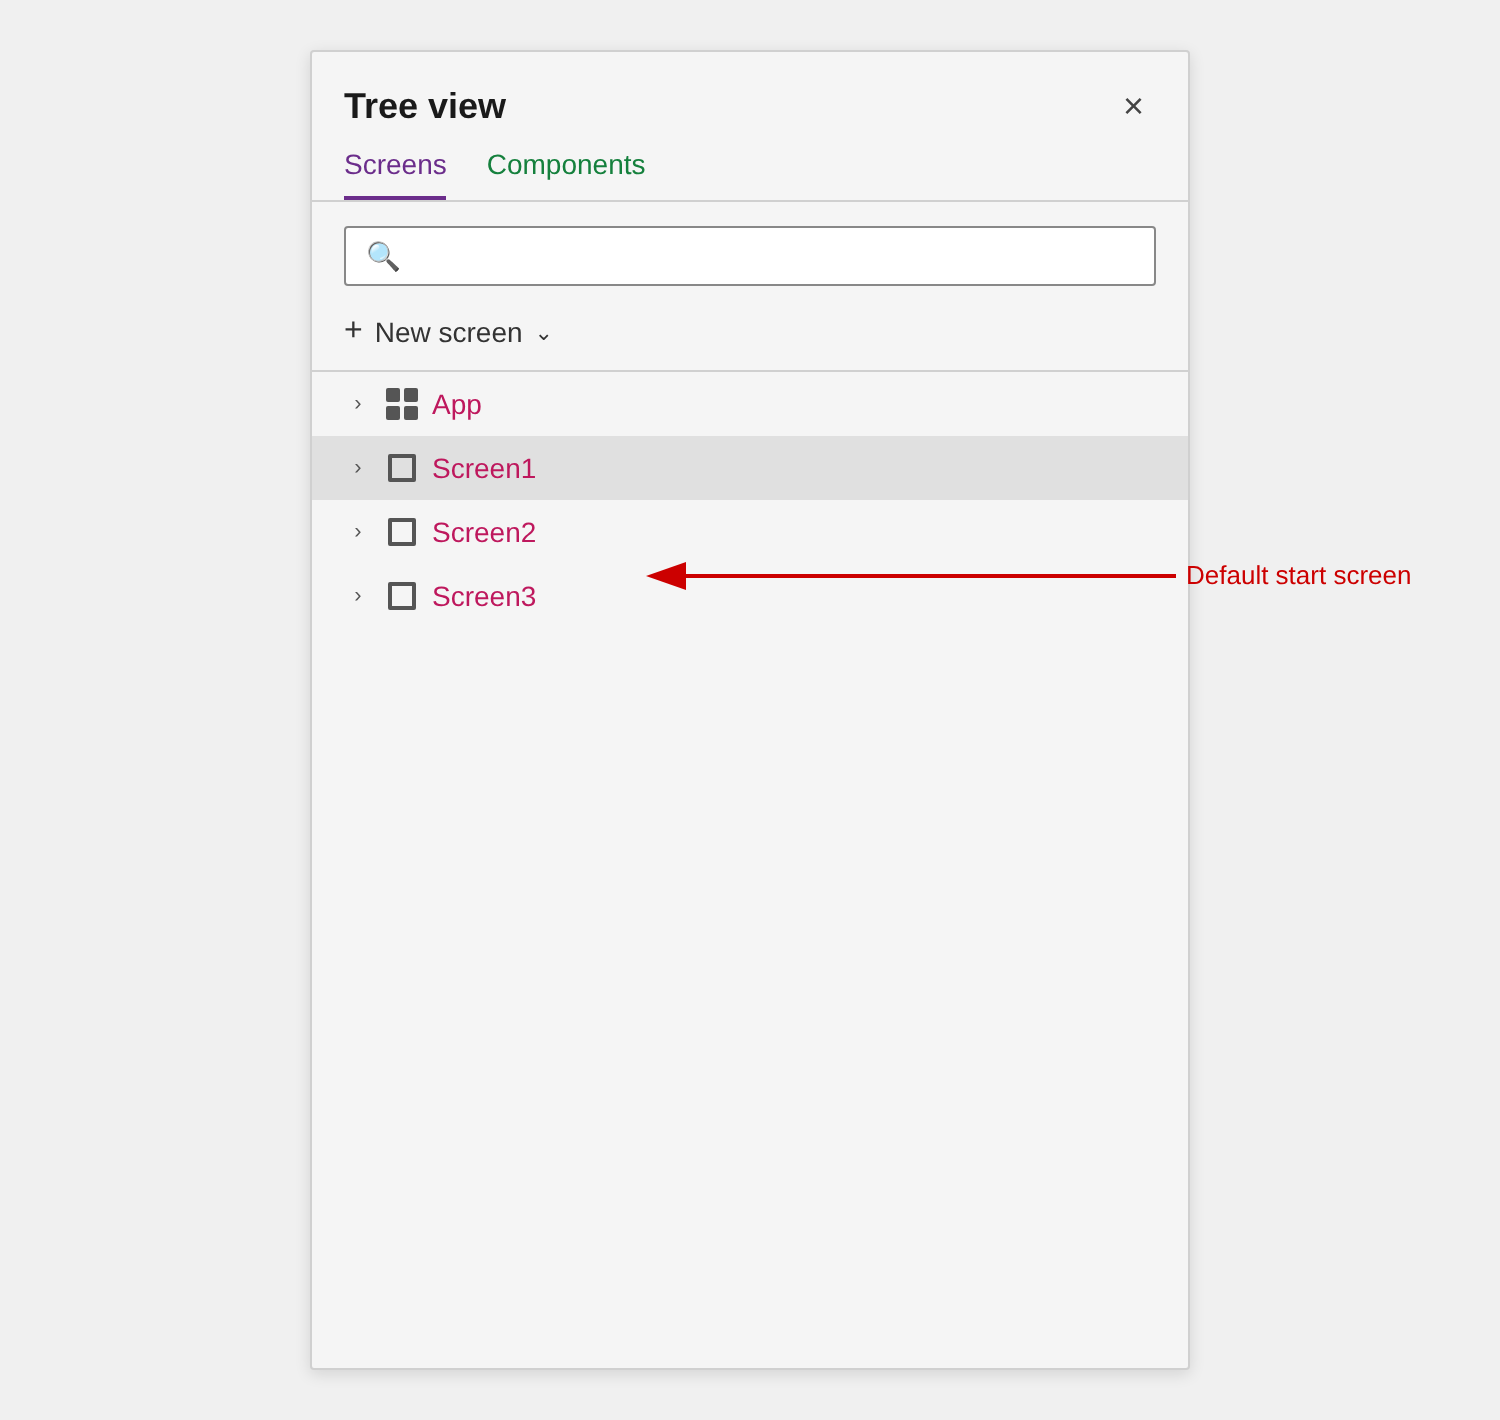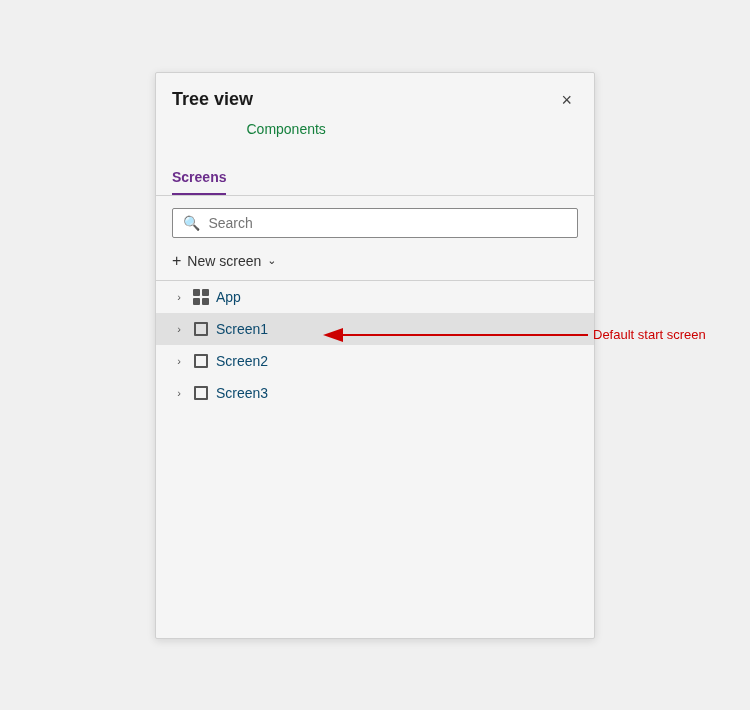--- a/index.html
+++ b/index.html
@@ -9,21 +9,21 @@
       justify-content: center;
       align-items: center;
       width: 750px;
       height: 710px;
       font-family: 'Segoe UI', Arial, sans-serif;
     }
 
     .panel {
       background: #f5f5f5;
       width: 440px;
-      height: 567px;
+      height: 660px;
       border: 1px solid #d0d0d0;
       border-radius: 2px;
       display: flex;
       flex-direction: column;
       position: relative;
       box-shadow: 0 2px 8px rgba(0,0,0,0.12);
     }
 
     .panel-header {
       display: flex;
@@ -59,23 +59,22 @@
       font-size: 14px;
       font-weight: 400;
       color: #15803d;
       padding-bottom: 8px;
       cursor: pointer;
       border-bottom: 2px solid transparent;
     }
 
     .tab.active {
       color: #6b2d8b;
-      font-weight: 700;
+      font-weight: 400;
       border-bottom: 2px solid #6b2d8b;
-      margin-top: 48px;
     }
 
     .search-container {
       padding: 12px 16px 10px 16px;
     }
 
     .search-box {
       display: flex;
       align-items: center;
       border: 1px solid #888;
@@ -181,21 +180,21 @@
     
     .icon-screen {
       width: 14px;
       height: 14px;
       border: 2px solid #555;
       border-radius: 1px;
     }
 
     .tree-label {
       font-size: 14px;
-      color: #0c4a6e;
+      color: #be185d;
     }
 
     
     .annotation-area {
       position: absolute;
       top: 0;
       left: 12px;
       width: 100%;
       height: 100%;
       pointer-events: none;
@@ -216,21 +215,20 @@
       <span>Screens</span>
     </div>
     <div class="tab">
       <span>Components</span>
     </div>
   </div>
 
   <div class="search-container">
     <div class="search-box">
       <span class="search-icon">🔍</span>
-      <input class="search-input" type="text" placeholder="Search" style="">
     </div>
   </div>
 
   <button class="new-screen-btn">
     <span class="plus-icon">+</span>
     <span>New screen</span>
     <span class="chevron-icon">⌄</span>
   </button>
 
   <div class="divider"></div>

